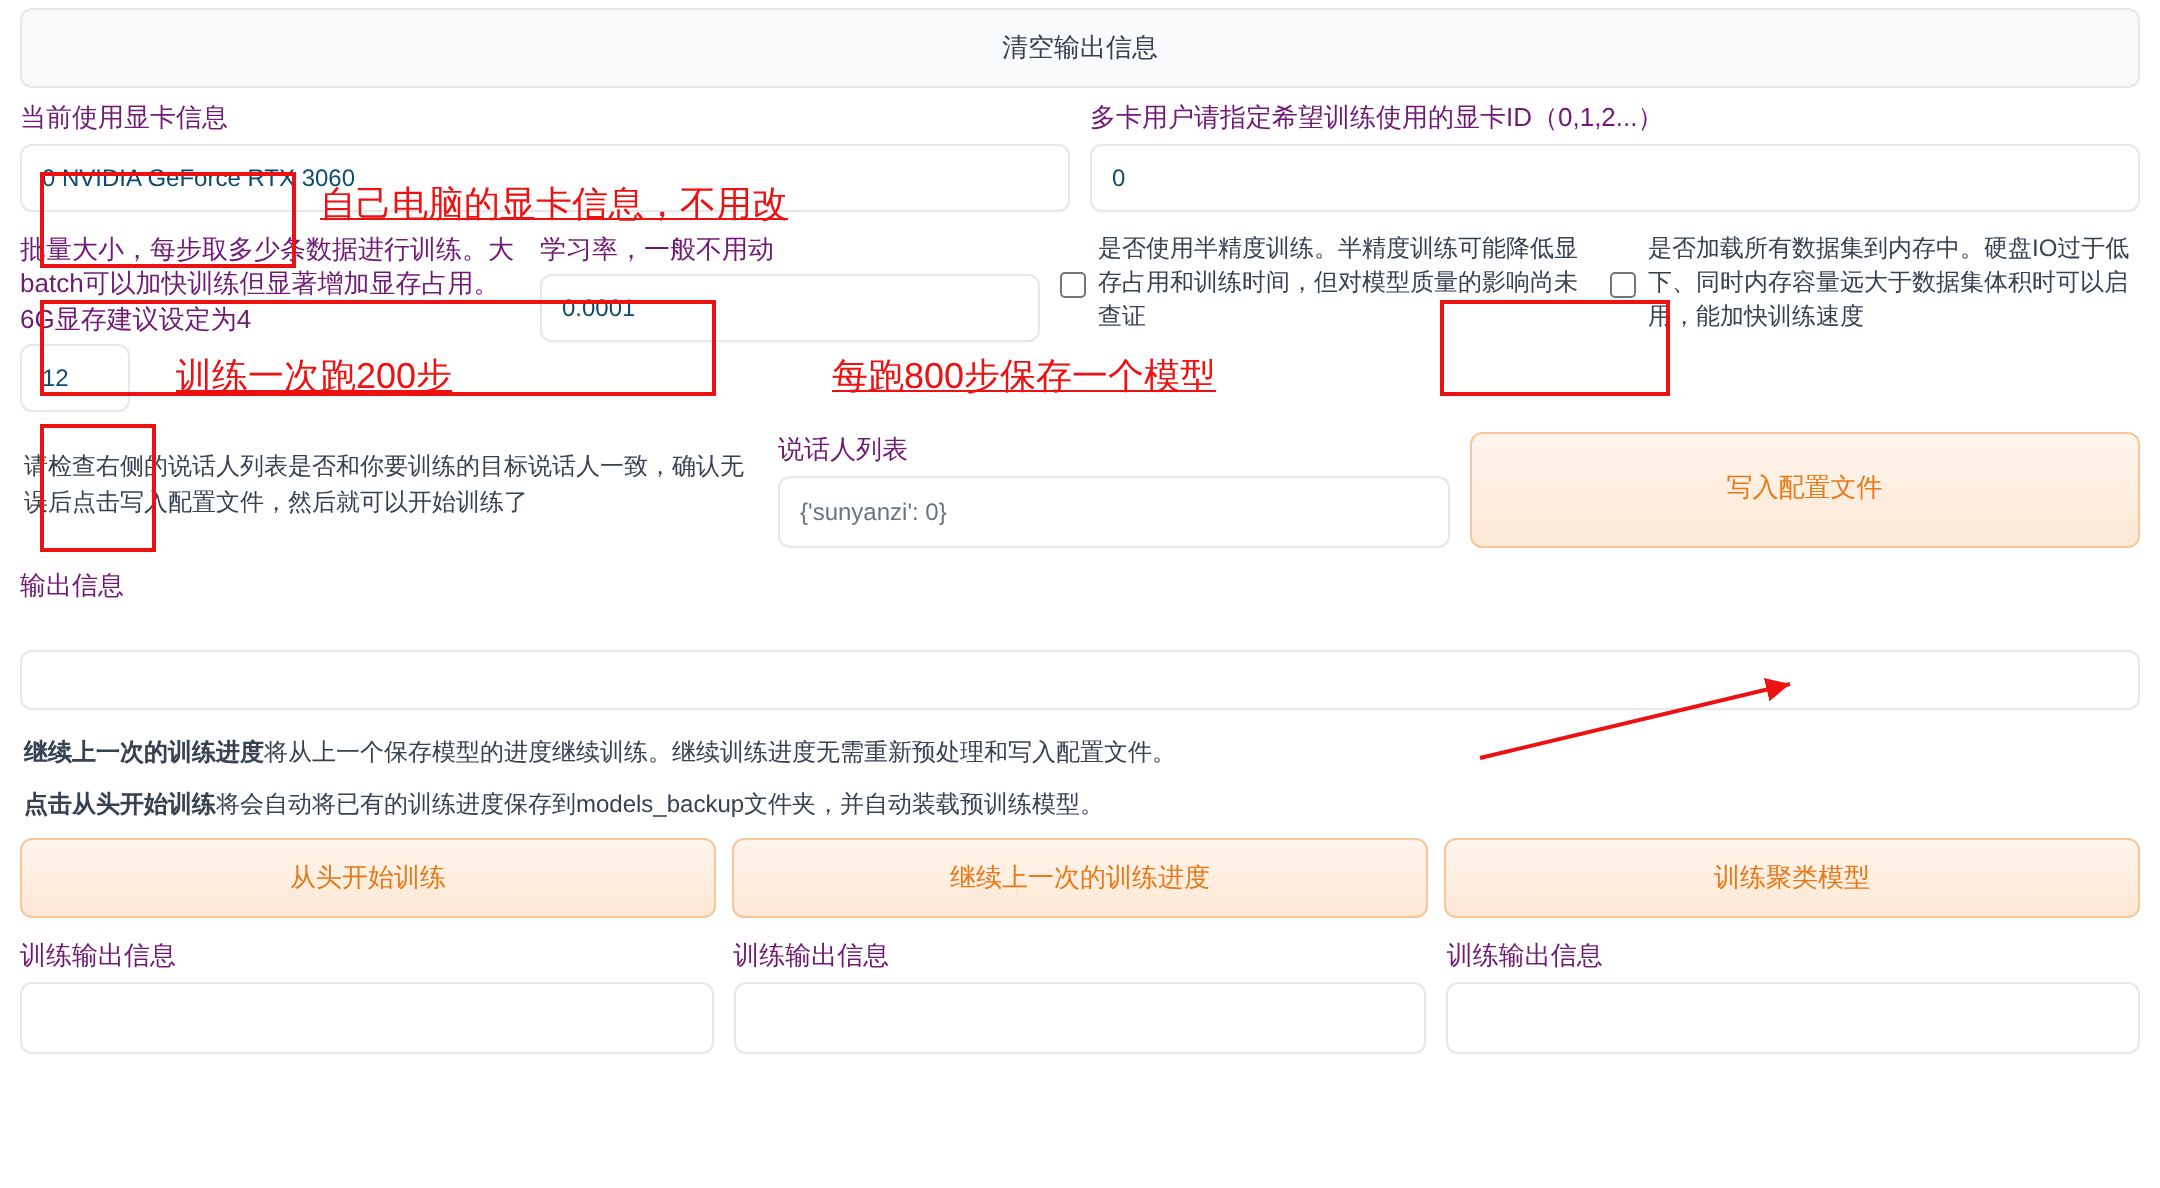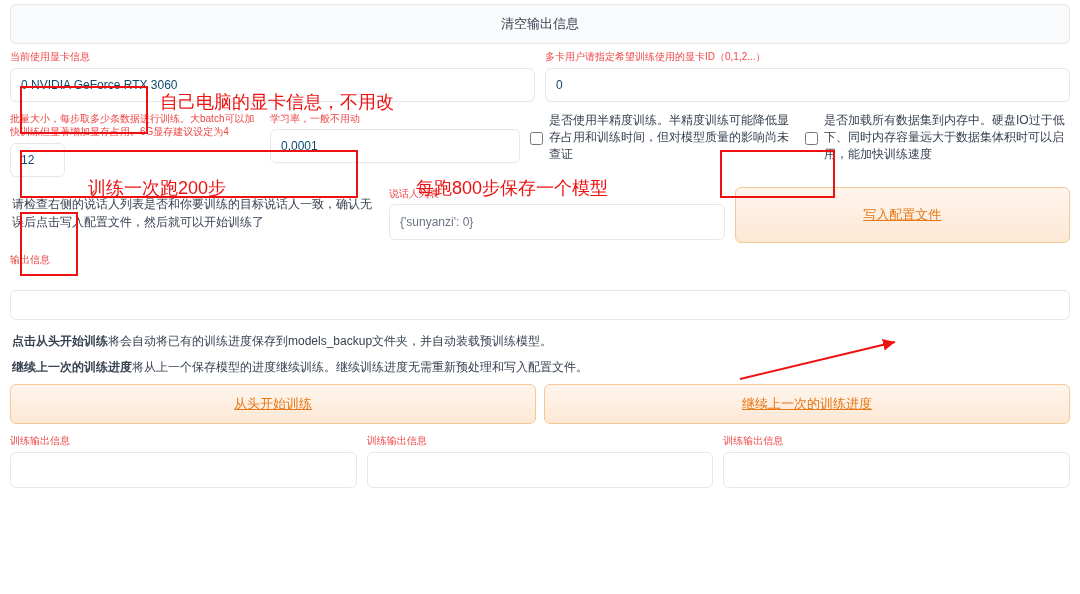--- a/index.html
+++ b/index.html
@@ -1,31 +1,31 @@
 <!DOCTYPE html>
 <html><head>
 <meta charset="utf-8">
 <style>
 * { box-sizing: border-box; margin: 0; padding: 0; }
 body { font-family: -apple-system, BlinkMacSystemFont, "Segoe UI", sans-serif; font-size: 12px; color: #374151; background: #fff; padding: 0 10px; }
 .btn-bar { display: flex; gap: 8px; margin-bottom: 6px; }
 .btn { flex: 1; text-align: center; padding: 10px 0; border: 1px solid #e5e7eb; border-radius: 6px; background: #f9fafb; cursor: pointer; font-size: 13px; }
-.btn-orange { background: linear-gradient(#fff5ed, #fde8d4); border: 1px solid #f5c89a; color: #e67817; font-weight: 500; text-decoration: underline; }
+.btn-orange { background: linear-gradient(#fff5ed, #fde8d4); border: 1px solid #f5c89a; color: #e67817; font-weight: 500; }
 .section-title { font-size: 12px; color: #4b5563; margin: 6px 0 8px 2px; }
 .row { display: flex; gap: 10px; margin-bottom: 10px; }
 .field { flex: 1; display: flex; flex-direction: column; }
-.field-label { font-size: 10px; color: #ef4444; margin-bottom: 4px; line-height: 1.35; }
+.field-label { font-size: 13px; color: #701a75; margin-bottom: 4px; line-height: 1.35; }
 .input { border: 1px solid #e5e7eb; border-radius: 6px; padding: 9px 10px; font-size: 12px; background: #fff; color: #0c4a6e; box-shadow: 0 1px 1px rgba(0,0,0,0.02); }
 .textbox { border: 1px solid #e5e7eb; border-radius: 6px; padding: 10px; background: #fff; min-height: 36px; font-size: 12px; color: #6b7280; }
 .note { font-size: 12px; color: #374151; line-height: 1.5; margin: 8px 2px; }
 .col { flex: 1; display: flex; flex-direction: column; gap: 6px; }
 .checkbox-row { display: flex; align-items: center; gap: 6px; font-size: 12px; color: #374151; line-height: 1.45; }
 .checkbox-row input { margin-top: 2px; }
 .redbox { position: absolute; border: 2px solid #e11; pointer-events: none; }
-.anno { position: absolute; color: #e11; font-size: 18px; font-weight: 500; pointer-events: none; }
+.anno { position: absolute; color: #e11; font-size: 18px; font-weight: 500; pointer-events: none; text-decoration: underline; }
 .wrap { position: relative; }
 .arrow { position: absolute; pointer-events: none; }
 </style>
 </head>
 <body>
 
 <div class="wrap">
 
   <div class="btn-bar" style="margin-top:4px;">
     <div class="btn">清空输出信息</div>
@@ -79,29 +79,30 @@
       <div class="btn btn-orange" style="padding:18px 0;">写入配置文件</div>
     </div>
   </div>
 
   <div class="field" style="margin-bottom:12px;gap:20px;">
     <div class="field-label">输出信息</div>
     <div class="textbox" style="min-height:30px;"></div>
   </div>
 
   <div class="note">
-    <b>点击从头开始训练</b><span>将会自动将已有的训练进度保存到models_backup文件夹，并自动装载预训练模型。</span>
+    <b>继续上一次的训练进度</b><span>将从上一个保存模型的进度继续训练。继续训练进度无需重新预处理和写入配置文件。</span>
   </div>
   <div class="note">
-    <b>继续上一次的训练进度</b><span>将从上一个保存模型的进度继续训练。继续训练进度无需重新预处理和写入配置文件。</span>
+    <b>点击从头开始训练</b><span>将会自动将已有的训练进度保存到models_backup文件夹，并自动装载预训练模型。</span>
   </div>
 
   <div class="btn-bar" style="margin-top:8px;justify-content:space-between;">
     <div class="btn btn-orange">从头开始训练</div>
     <div class="btn btn-orange">继续上一次的训练进度</div>
+    <div class="btn btn-orange">训练聚类模型</div>
   </div>
 
   <div class="row" style="margin-top:10px;">
     <div class="field">
       <div class="field-label">训练输出信息</div>
       <div class="textbox"></div>
     </div>
     <div class="field">
       <div class="field-label">训练输出信息</div>
       <div class="textbox"></div>

